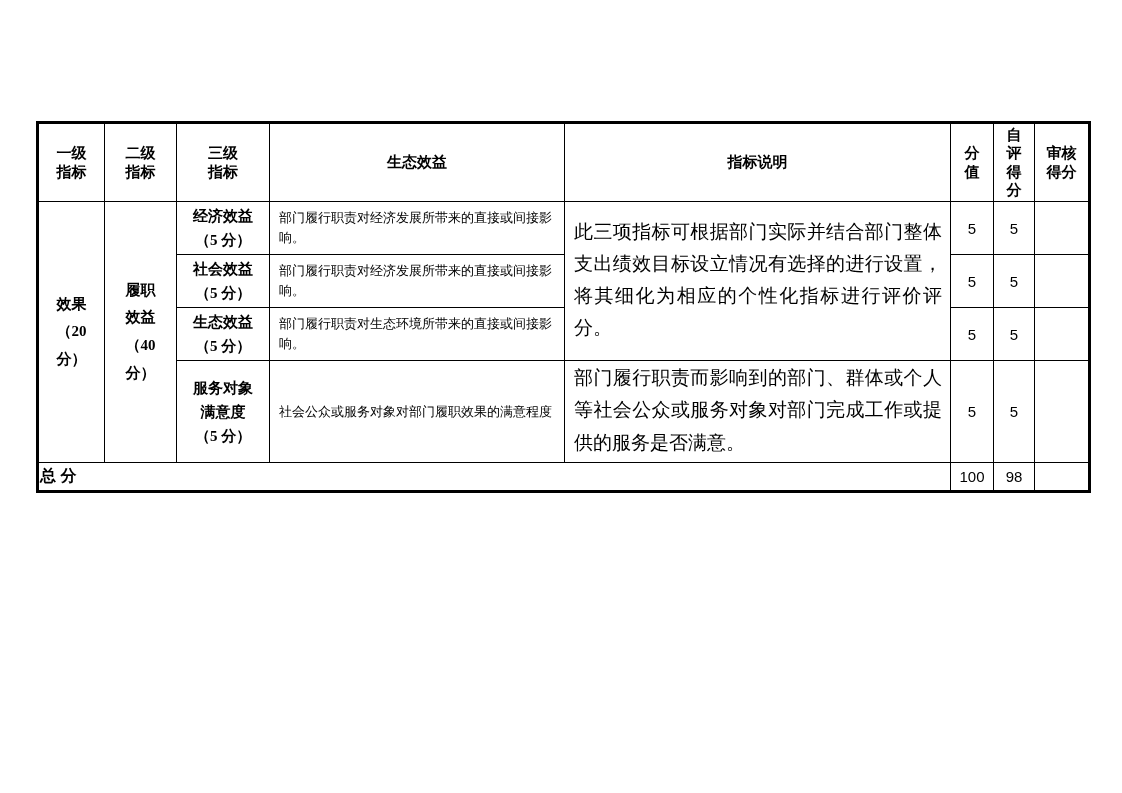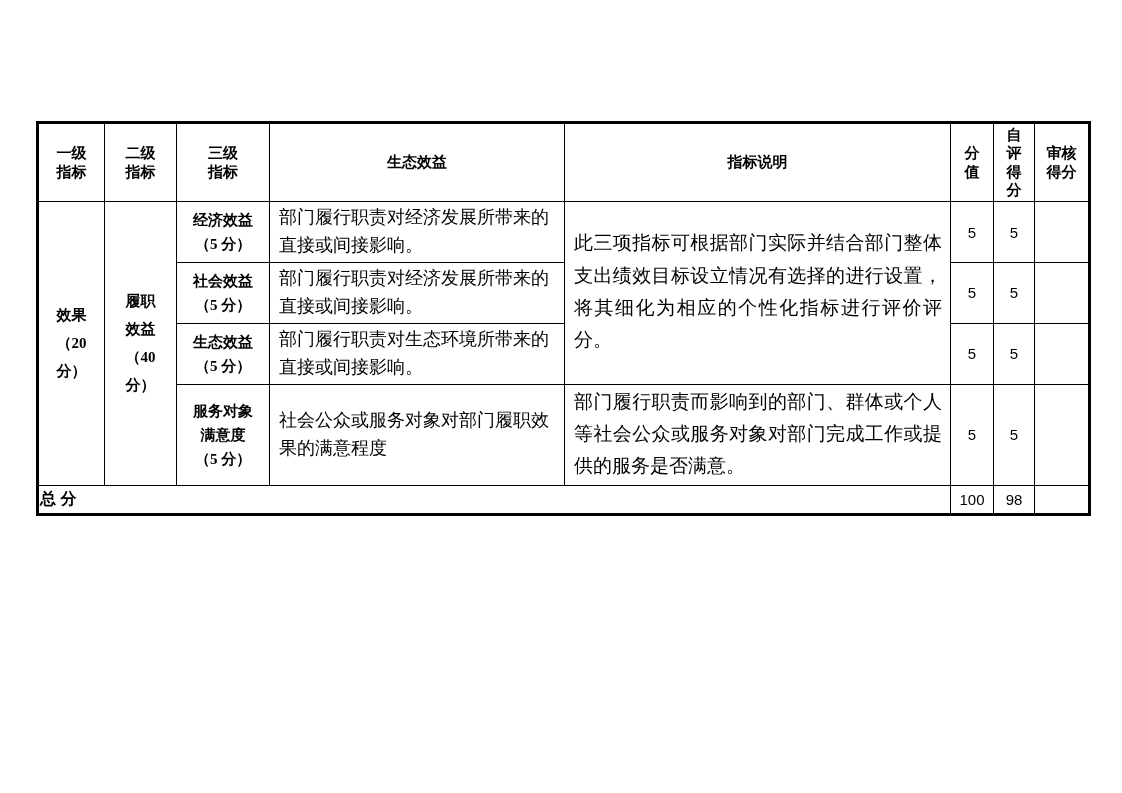--- a/index.html
+++ b/index.html
@@ -43,21 +43,21 @@
     font-size: 15px;
     line-height: 1.6;
     text-align: center;
     white-space: pre-line;
     padding: 2px 2px;
     font-weight: bold;
   }
   td.cell-level1, td.cell-level2 { line-height: 1.85; }
   td.cell-content {
     font-family: "Liberation Serif", serif;
-    font-size: 18px;
+    font-size: 13px;
     line-height: 1.55;
     text-align: left;
     padding: 2px 8px 2px 9px;
   }
   td.cell-desc {
     font-family: Liberation Mono, monospace;
     font-size: 19px;
     line-height: 1.7;
     text-align: justify;
     text-justify: inter-character;

